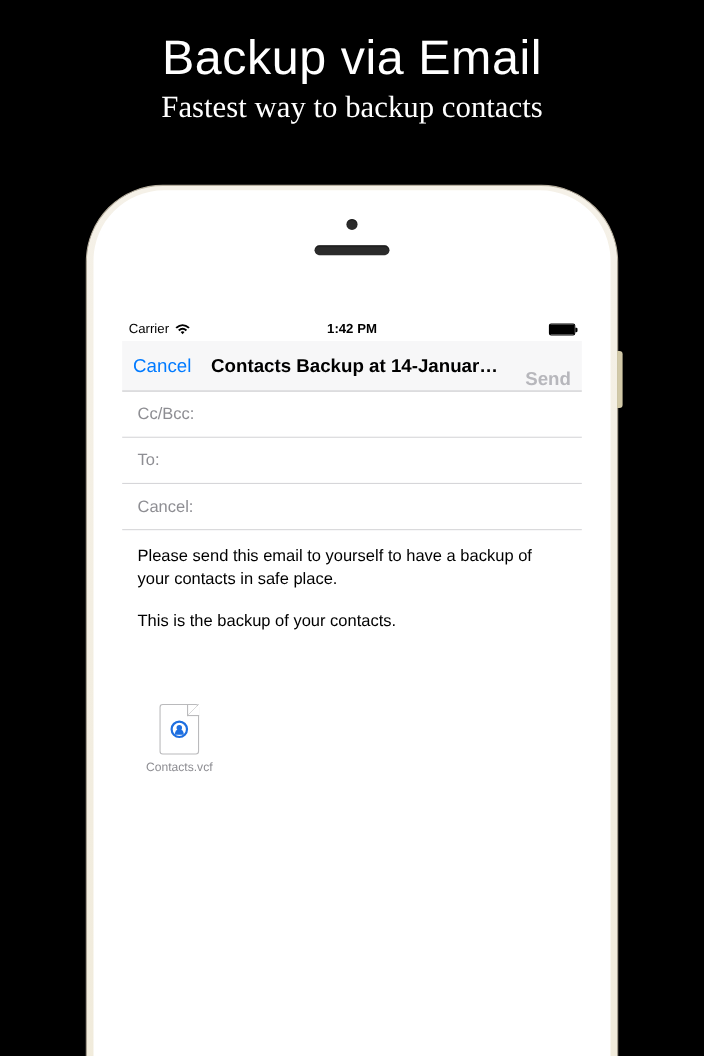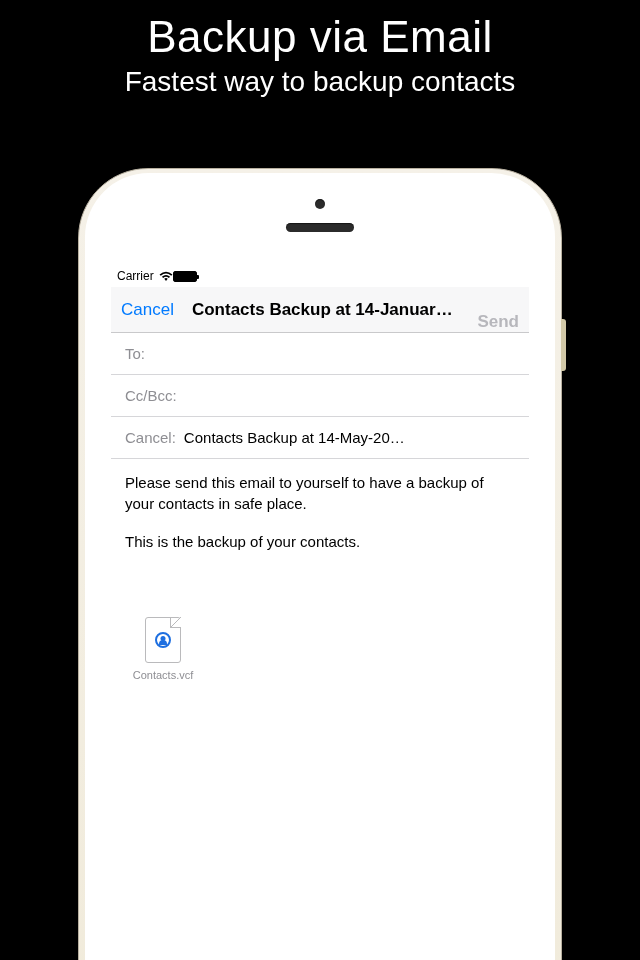--- a/index.html
+++ b/index.html
@@ -7,31 +7,32 @@
       width: 640px;
       height: 960px;
       background: #000;
       font-family: -apple-system, "Helvetica Neue", Helvetica, Arial, sans-serif;
       overflow: hidden;
       position: relative;
     }
     .headline {
       text-align: center;
       color: #fff;
-      padding-top: 12px;
+      padding-top: 28px;
     }
     .headline h1 {
       font-size: 44px;
       font-weight: 400;
       letter-spacing: 0.5px;
     }
     .headline h2 {
       font-size: 28px;
       font-weight: 400;
       margin-top: 4px;
+      font-family: Liberation Serif, serif;
     }
     .phone {
       position: absolute;
       top: 168px;
       left: 50%;
       transform: translateX(-50%);
       width: 484px;
       height: 960px;
       background: linear-gradient(180deg,#f5f1e8 0%,#f0ead9 100%);
       border-radius: 70px;
@@ -81,23 +82,25 @@
       right: 26px;
       bottom: 0;
       background: #fff;
       overflow: hidden;
     }
     
     .statusbar {
       height: 22px;
       display: flex;
       align-items: center;
+      justify-content: space-between;
       padding: 0 6px;
       font-size: 12px;
       color: #000;
+      margin-top: 23px;
     }
     .sb-left { display: flex; align-items: center; gap: 5px; }
     .sb-time { position:absolute; left:0;right:0; text-align:center; font-weight:600; font-size:12px;}
     .sb-right { display:flex; align-items:center; }
     .wifi-icon { width: 14px; height: 11px; }
     .battery {
       width: 24px; height: 11px;
       border: 1px solid #000;
       border-radius: 2px;
       position: relative;
@@ -234,46 +237,46 @@
 
     <div class="screen">
 
       <div class="statusbar">
         <div class="sb-left">
           <span>Carrier</span>
           <svg class="wifi-icon" viewBox="0 0 16 12">
               <path d="M8 11 L6 8.6 Q8 7 10 8.6 Z M3.3 6.4 Q8 2.2 12.7 6.4 L11.2 7.8 Q8 5 4.8 7.8 Z M0.6 3.8 Q8 -2.6 15.4 3.8 L14 5.1 Q8 -0.2 2 5.1 Z" fill="#000"></path>
             </svg>
         </div>
+        <div class="sb-time">1:42 PM</div>
         <div class="sb-right">
           <div class="battery">
               <div class="battery-fill"></div>
             </div>
         </div>
       </div>
 
       <div class="navbar">
         <span class="nav-cancel">Cancel</span>
         <span class="nav-title">Contacts Backup at 14-January-…</span>
         <span class="nav-send">Send</span>
       </div>
 
       <div class="field">
+        <span class="field-label">Cc/Bcc:</span>
+        <span class="field-value"></span>
+      </div>
+
+      <div class="field">
         <span class="field-label">To:</span>
         <span class="field-value"></span>
       </div>
 
       <div class="field">
-        <span class="field-label">Cc/Bcc:</span>
-        <span class="field-value"></span>
-      </div>
-
-      <div class="field">
         <span class="field-label">Cancel:</span>
-        <span class="field-value">Contacts Backup at 14-May-20…</span>
       </div>
 
       <div class="body-text">
         <p>Please send this email to yourself to have a backup of your contacts in safe place.</p>
         <p>This is the backup of your contacts.</p>
       </div>
 
       <div class="attachment">
         <div class="att-icon">
           <div class="att-glyph"></div>

